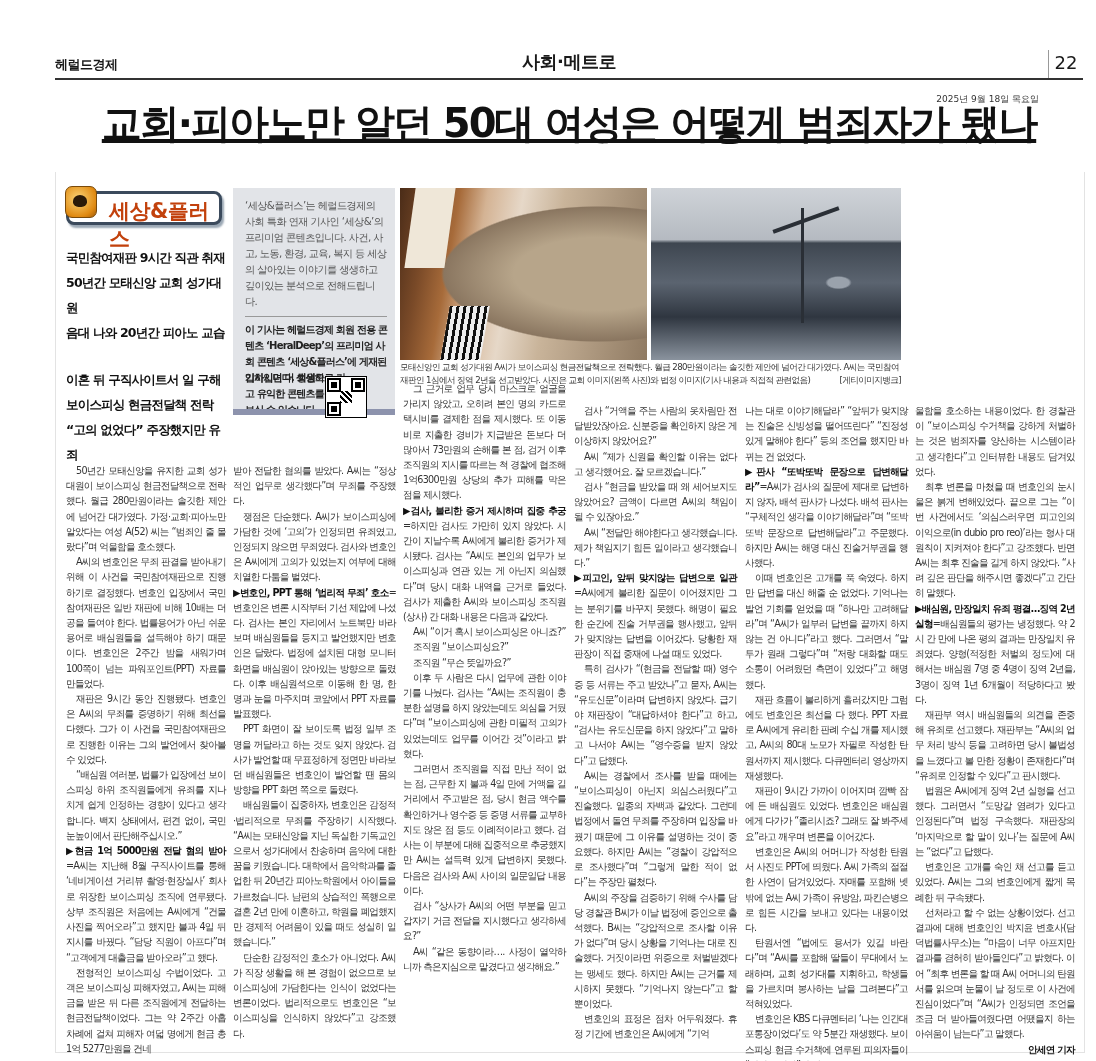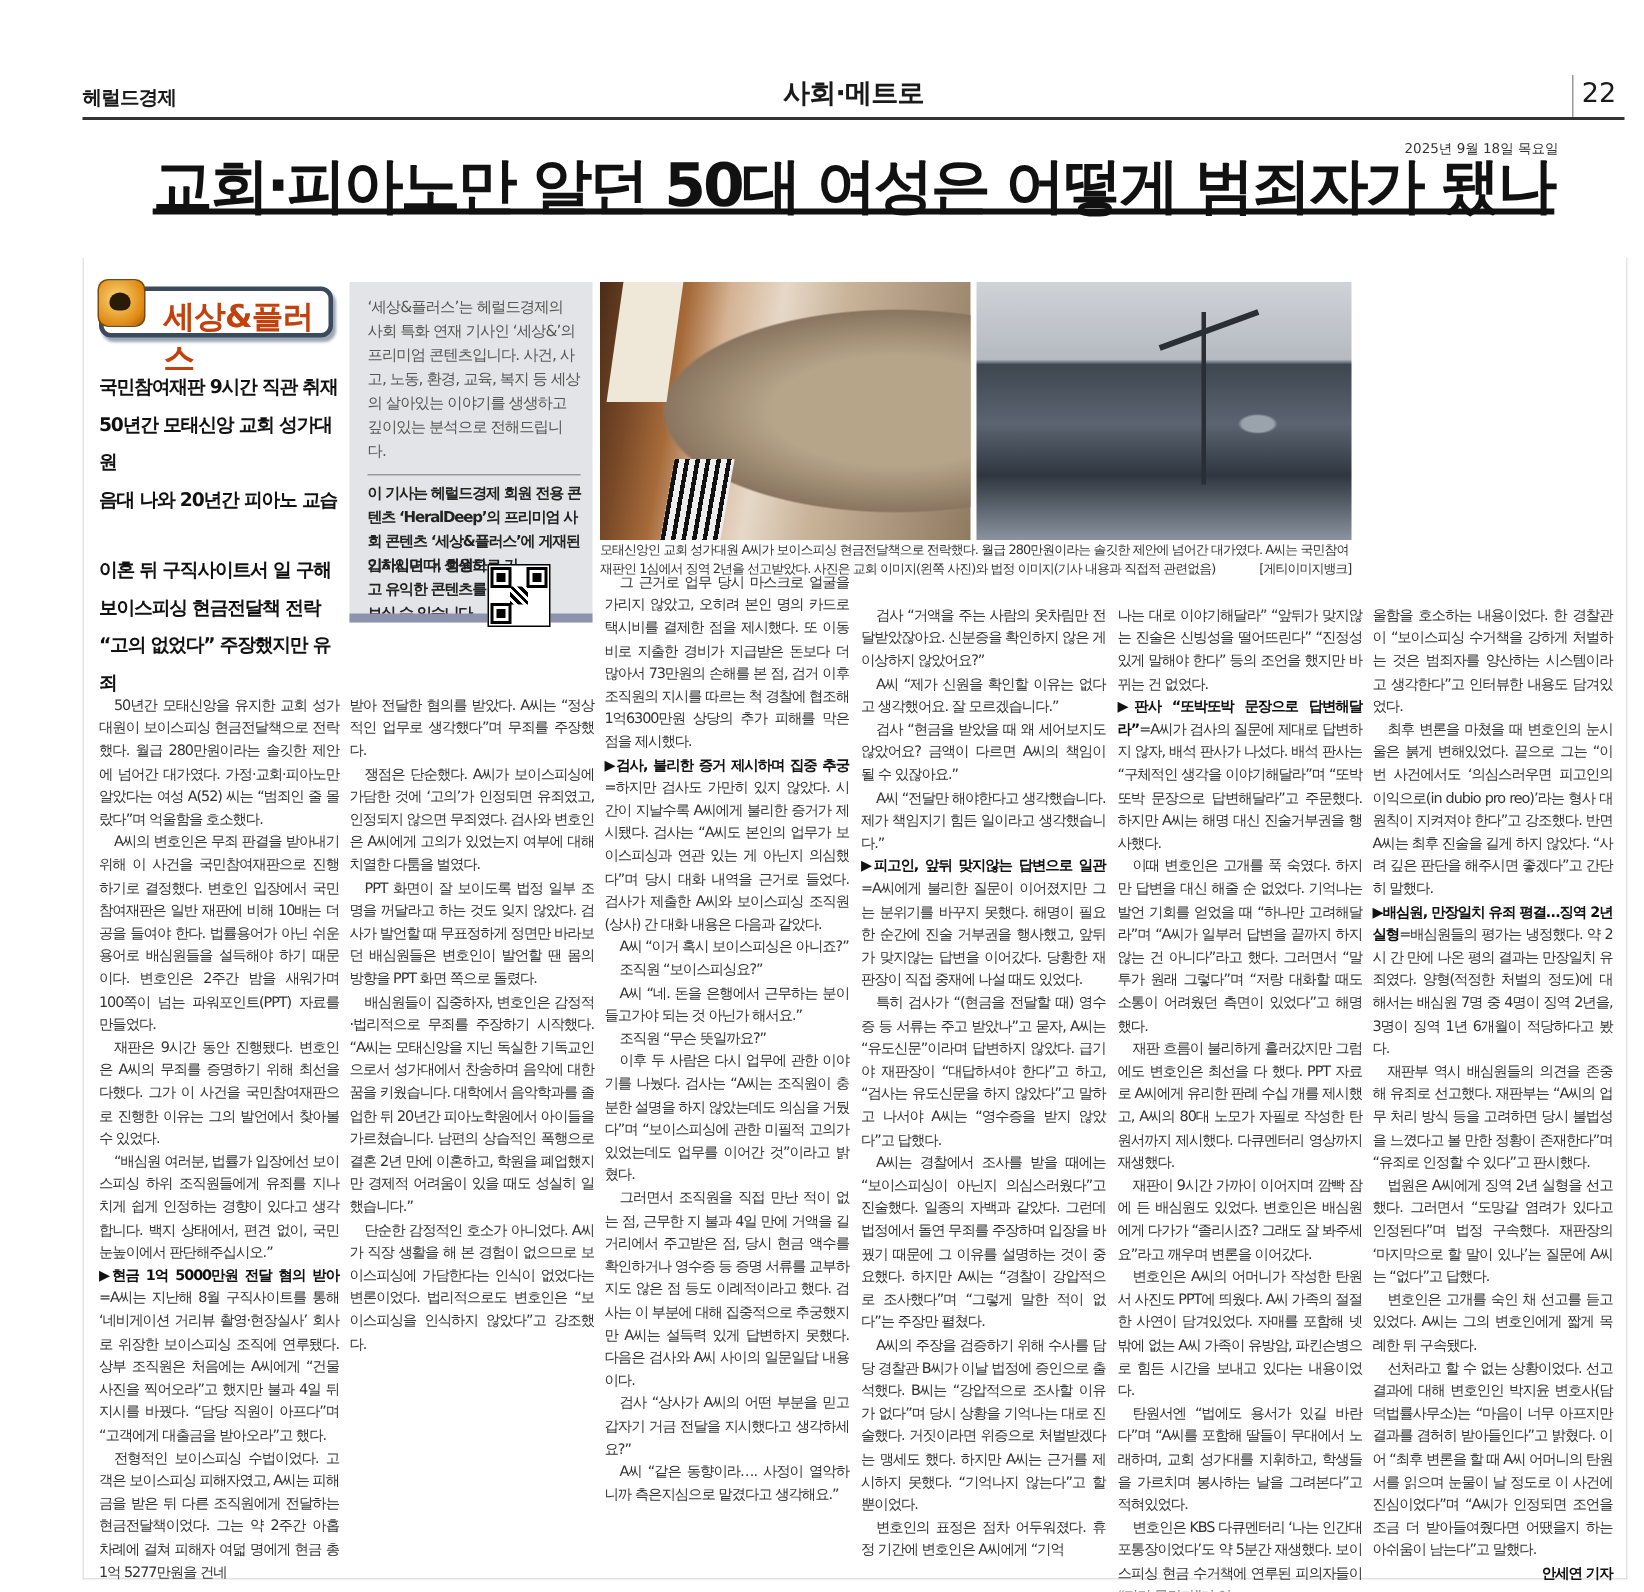--- a/index.html
+++ b/index.html
@@ -117,31 +117,31 @@
   <p>A씨의 변호인은 무죄 판결을 받아내기 위해 이 사건을 국민참여재판으로 진행하기로 결정했다. 변호인 입장에서 국민참여재판은 일반 재판에 비해 10배는 더 공을 들여야 한다. 법률용어가 아닌 쉬운 용어로 배심원들을 설득해야 하기 때문이다. 변호인은 2주간 밤을 새워가며 100쪽이 넘는 파워포인트(PPT) 자료를 만들었다.</p>
   <p>재판은 9시간 동안 진행됐다. 변호인은 A씨의 무죄를 증명하기 위해 최선을 다했다. 그가 이 사건을 국민참여재판으로 진행한 이유는 그의 발언에서 찾아볼 수 있었다.</p>
   <p>“배심원 여러분, 법률가 입장에선 보이스피싱 하위 조직원들에게 유죄를 지나치게 쉽게 인정하는 경향이 있다고 생각합니다. 백지 상태에서, 편견 없이, 국민 눈높이에서 판단해주십시오.”</p>
   <p class="noindent"><span class="sub">▶현금 1억 5000만원 전달 혐의 받아</span><span>=A씨는 지난해 8월 구직사이트를 통해 ‘네비게이션 거리뷰 촬영·현장실사’ 회사로 위장한 보이스피싱 조직에 연루됐다. 상부 조직원은 처음에는 A씨에게 “건물 사진을 찍어오라”고 했지만 불과 4일 뒤 지시를 바꿨다. “담당 직원이 아프다”며 “고객에게 대출금을 받아오라”고 했다.</span></p>
   <p>전형적인 보이스피싱 수법이었다. 고객은 보이스피싱 피해자였고, A씨는 피해금을 받은 뒤 다른 조직원에게 전달하는 현금전달책이었다. 그는 약 2주간 아홉 차례에 걸쳐 피해자 여덟 명에게 현금 총 1억 5277만원을 건네</p>
 </div>
 
 <div class="col" style="left:233px; top:463px; width:163px;">
   <p class="noindent">받아 전달한 혐의를 받았다. A씨는 “정상적인 업무로 생각했다”며 무죄를 주장했다.</p>
   <p>쟁점은 단순했다. A씨가 보이스피싱에 가담한 것에 ‘고의’가 인정되면 유죄였고, 인정되지 않으면 무죄였다. 검사와 변호인은 A씨에게 고의가 있었는지 여부에 대해 치열한 다툼을 벌였다.</p>
+  <p class="noindent"><span class="sub">▶변호인, PPT 통해 ‘법리적 무죄’ 호소</span><span>=변호인은 변론 시작부터 기선 제압에 나섰다. 검사는 본인 자리에서 노트북만 바라보며 배심원들을 등지고 발언했지만 변호인은 달랐다. 법정에 설치된 대형 모니터 화면을 배심원이 앉아있는 방향으로 돌렸다. 이후 배심원석으로 이동해 한 명, 한 명과 눈을 마주치며 코앞에서 PPT 자료를 발표했다.</span></p>
   <p>PPT 화면이 잘 보이도록 법정 일부 조명을 꺼달라고 하는 것도 잊지 않았다. 검사가 발언할 때 무표정하게 정면만 바라보던 배심원들은 변호인이 발언할 땐 몸의 방향을 PPT 화면 쪽으로 돌렸다.</p>
   <p>배심원들이 집중하자, 변호인은 감정적·법리적으로 무죄를 주장하기 시작했다. “A씨는 모태신앙을 지닌 독실한 기독교인으로서 성가대에서 찬송하며 음악에 대한 꿈을 키웠습니다. 대학에서 음악학과를 졸업한 뒤 20년간 피아노학원에서 아이들을 가르쳤습니다. 남편의 상습적인 폭행으로 결혼 2년 만에 이혼하고, 학원을 폐업했지만 경제적 어려움이 있을 때도 성실히 일했습니다.”</p>
   <p>단순한 감정적인 호소가 아니었다. A씨가 직장 생활을 해 본 경험이 없으므로 보이스피싱에 가담한다는 인식이 없었다는 변론이었다. 법리적으로도 변호인은 “보이스피싱을 인식하지 않았다”고 강조했다.</p>
 </div>
 
 <div class="col" style="left:403px; top:381px; width:163px;">
   <p>그 근거로 업무 당시 마스크로 얼굴을 가리지 않았고, 오히려 본인 명의 카드로 택시비를 결제한 점을 제시했다. 또 이동비로 지출한 경비가 지급받은 돈보다 더 많아서 73만원의 손해를 본 점, 검거 이후 조직원의 지시를 따르는 척 경찰에 협조해 1억6300만원 상당의 추가 피해를 막은 점을 제시했다.</p>
   <p class="noindent"><span class="sub">▶검사, 불리한 증거 제시하며 집중 추궁</span><span>=하지만 검사도 가만히 있지 않았다. 시간이 지날수록 A씨에게 불리한 증거가 제시됐다. 검사는 “A씨도 본인의 업무가 보이스피싱과 연관 있는 게 아닌지 의심했다”며 당시 대화 내역을 근거로 들었다. 검사가 제출한 A씨와 보이스피싱 조직원(상사) 간 대화 내용은 다음과 같았다.</span></p>
   <p>A씨 “이거 혹시 보이스피싱은 아니죠?”</p>
   <p>조직원 “보이스피싱요?”</p>
-  <p>A씨 “네. 돈을 은행에서 근무하는 분이 들고가야 되는 것 아닌가 해서요.”</p>
   <p>조직원 “무슨 뜻일까요?”</p>
   <p>이후 두 사람은 다시 업무에 관한 이야기를 나눴다. 검사는 “A씨는 조직원이 충분한 설명을 하지 않았는데도 의심을 거뒀다”며 “보이스피싱에 관한 미필적 고의가 있었는데도 업무를 이어간 것”이라고 밝혔다.</p>
   <p>그러면서 조직원을 직접 만난 적이 없는 점, 근무한 지 불과 4일 만에 거액을 길거리에서 주고받은 점, 당시 현금 액수를 확인하거나 영수증 등 증명 서류를 교부하지도 않은 점 등도 이례적이라고 했다. 검사는 이 부분에 대해 집중적으로 추궁했지만 A씨는 설득력 있게 답변하지 못했다. 다음은 검사와 A씨 사이의 일문일답 내용이다.</p>
   <p>검사 “상사가 A씨의 어떤 부분을 믿고 갑자기 거금 전달을 지시했다고 생각하세요?”</p>
   <p>A씨 “같은 동향이라…. 사정이 열악하니까 측은지심으로 맡겼다고 생각해요.”</p>
 </div>
 
 <div class="col" style="left:574px; top:403px; width:163px;">
   <p>검사 “거액을 주는 사람의 옷차림만 전달받았잖아요. 신분증을 확인하지 않은 게 이상하지 않았어요?”</p>
   <p>A씨 “제가 신원을 확인할 이유는 없다고 생각했어요. 잘 모르겠습니다.”</p>

